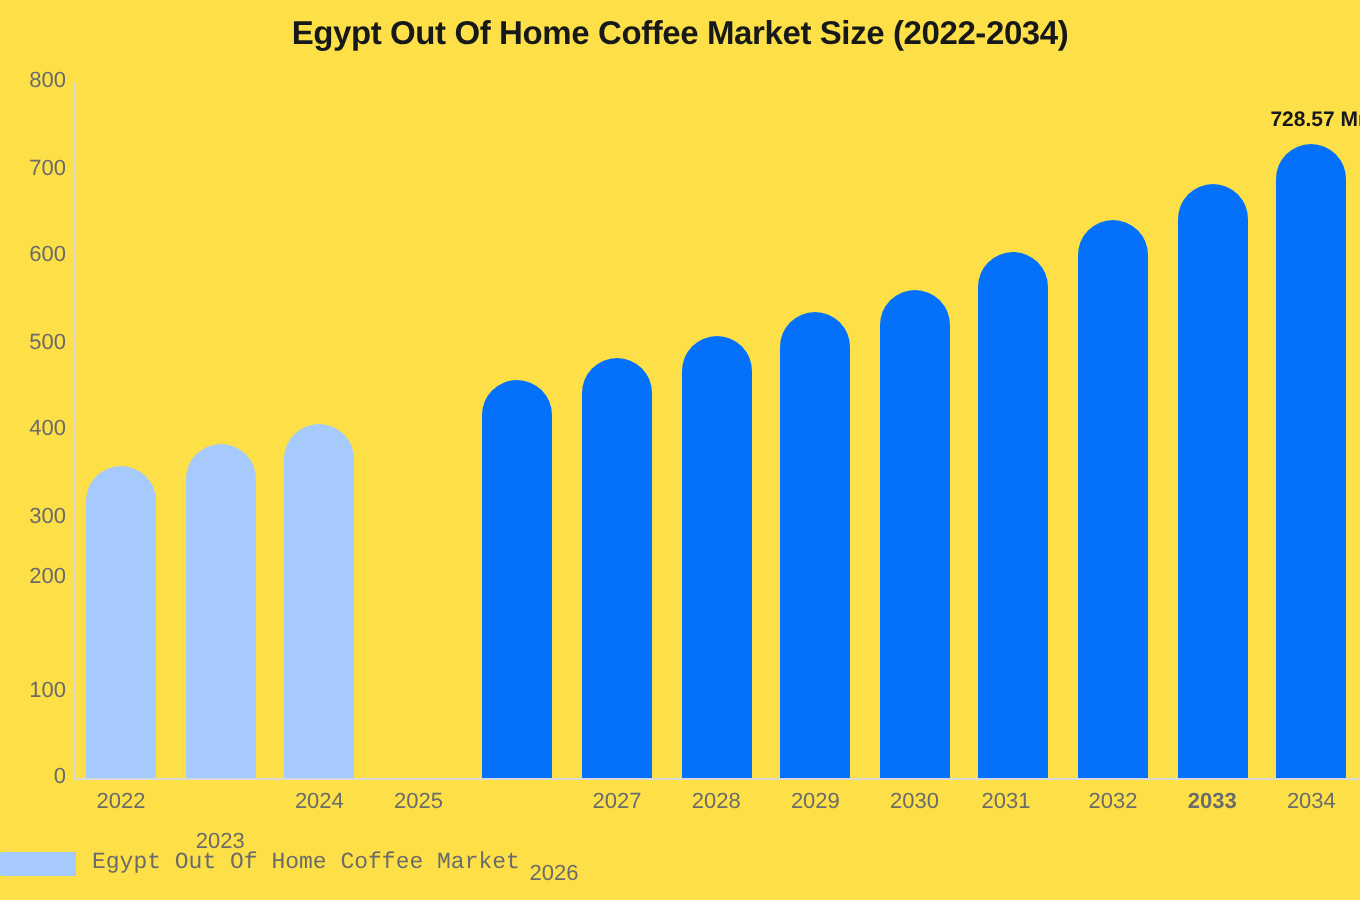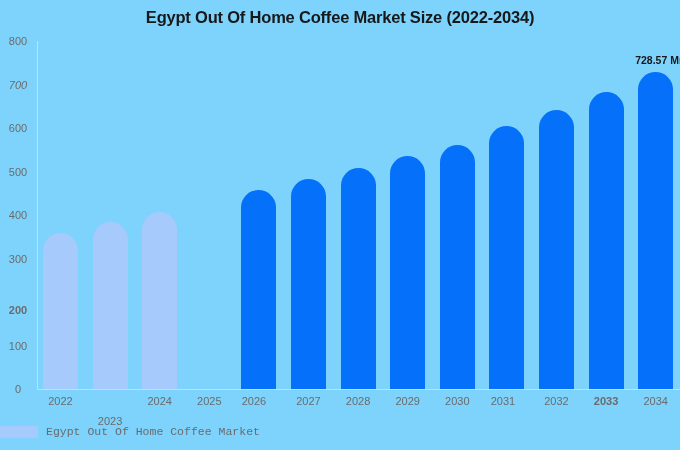--- a/index.html
+++ b/index.html
@@ -13,21 +13,21 @@
     height: 450px;
     font-family: "Liberation Sans", sans-serif;
     overflow: hidden;
     position: relative;
   }
 
   #chart-root {
     position: relative;
     width: 680px;
     height: 450px;
-    background: #7dd3fc;
+    background: #fde047;
   }
 
   
   #chart-title {
     position: absolute;
     top: 8px;
     left: 0;
     width: 680px;
     text-align: center;
     font-size: 16.5px;
@@ -61,21 +61,21 @@
     width: 643px;
     height: 1px;
     background: #d9d9d9;
   }
 
   
   .y-tick {
     position: absolute;
     right: 0;
     width: 30px;
-    text-align: center;
+    text-align: right;
     font-size: 11px;
     color: #6b6b6b;
     line-height: 1;
     transform: translateY(-50%);
     white-space: nowrap;
   }
   #y-ticks {
     position: absolute;
     left: 0;
     top: 41px;
@@ -160,26 +160,26 @@
 </style>
 </head>
 <body>
 
 <div id="chart-root">
 
   <div id="chart-title">Egypt Out Of Home Coffee Market Size (2022-2034)</div>
 
   <div id="y-ticks">
       <div class="y-tick" style="top: 0px;">800</div>
-      <div class="y-tick" style="top: 43.5px; font-style: italic;">700</div>
+      <div class="y-tick" style="top: 43.5px;">700</div>
       <div class="y-tick" style="top: 87px;">600</div>
       <div class="y-tick" style="top: 130.5px;">500</div>
       <div class="y-tick" style="top: 174px;">400</div>
       <div class="y-tick" style="top: 217.5px;">300</div>
-      <div class="y-tick" style="top: 269px; font-weight: bold;">200</div>
+      <div class="y-tick" style="top: 248px;">200</div>
       <div class="y-tick" style="top: 304.5px;">100</div>
       <div class="y-tick" style="top: 348px;">0</div>
     </div>
   <div id="y-axis-line"></div>
   <div id="x-axis-line"></div>
 
   <div id="plot-area">
       <div class="bar-slot" style="left: 6px; height: 348px;">
         <div class="bar" title="2022: 359" style="height: 156.165px; background: rgb(165, 202, 251);"></div>
       </div>
@@ -217,21 +217,21 @@
         <div class="bar" title="2034: 728.57" style="height: 316.928px; background: rgb(5, 112, 250);"></div>
         <div class="bar-label anchor-left" style="bottom: 323.928px;">728.57 Mn</div>
       </div>
     </div>
 
   <div id="x-ticks">
       <div class="x-tick" style="left: 1.5px;">2022</div>
       <div class="x-tick" style="left: 51.1px; margin-top: 20px;">2023</div>
       <div class="x-tick" style="left: 100.7px;">2024</div>
       <div class="x-tick" style="left: 150.3px;">2025</div>
-      <div class="x-tick" style="left: 195px;">2026</div>
+      <div class="x-tick" style="left: 218px; margin-top: 36px;">2026</div>
       <div class="x-tick" style="left: 249.5px;">2027</div>
       <div class="x-tick" style="left: 299.1px;">2028</div>
       <div class="x-tick" style="left: 348.7px;">2029</div>
       <div class="x-tick" style="left: 398.3px;">2030</div>
       <div class="x-tick" style="left: 444px;">2031</div>
       <div class="x-tick" style="left: 497.5px;">2032</div>
       <div class="x-tick" style="left: 547.1px; font-weight: bold;">2033</div>
       <div class="x-tick" style="left: 596.7px;">2034</div>
     </div>
 

